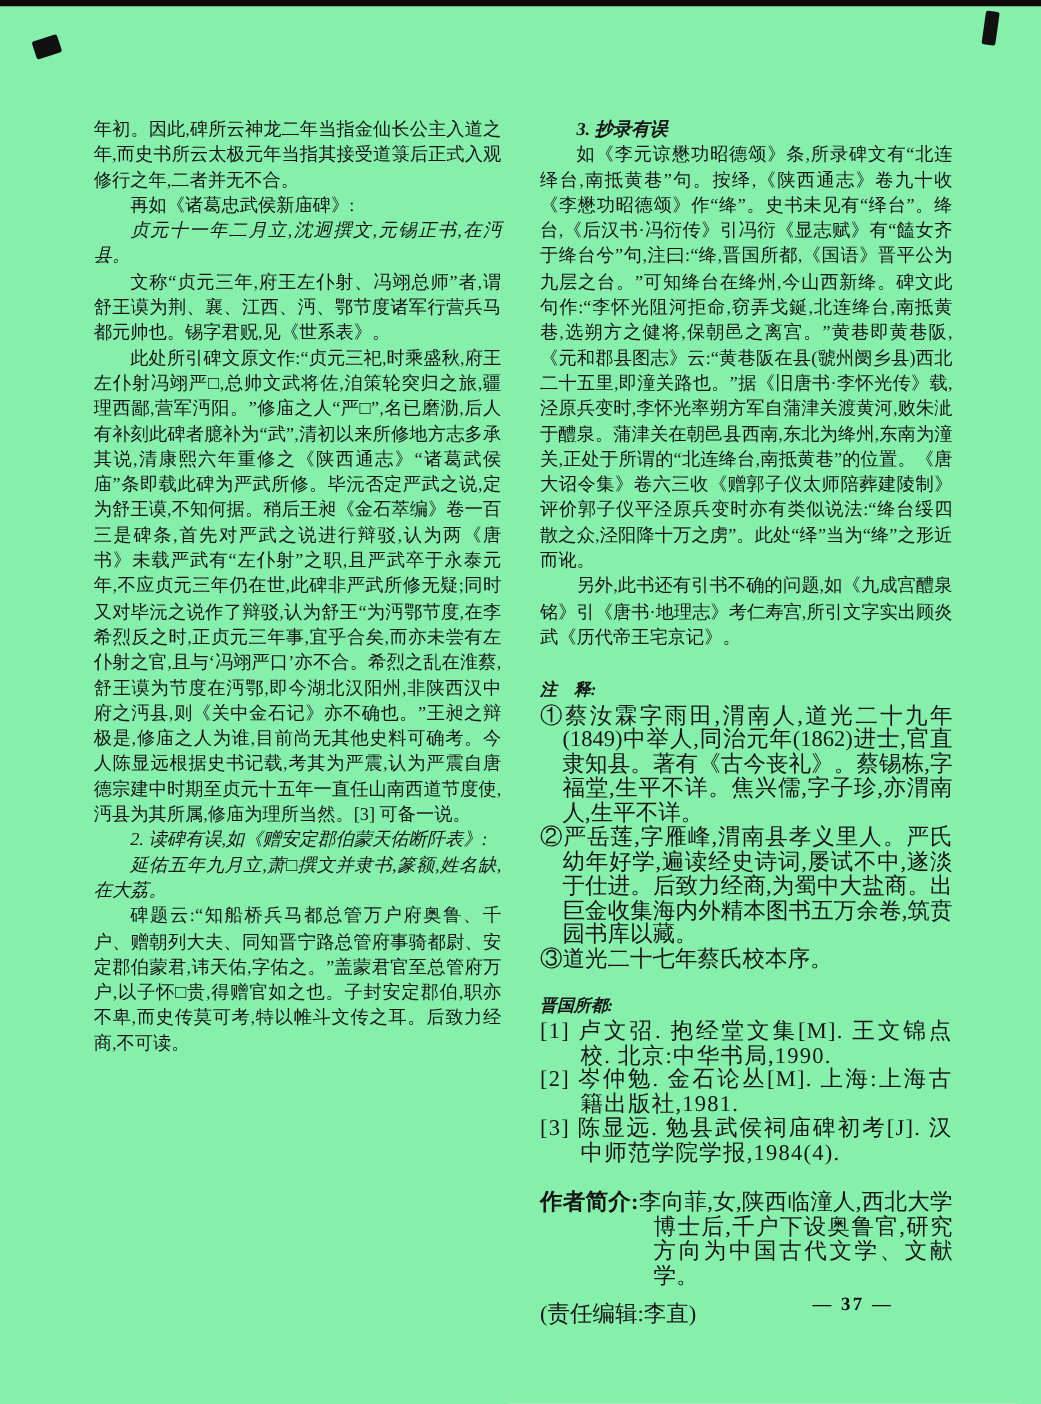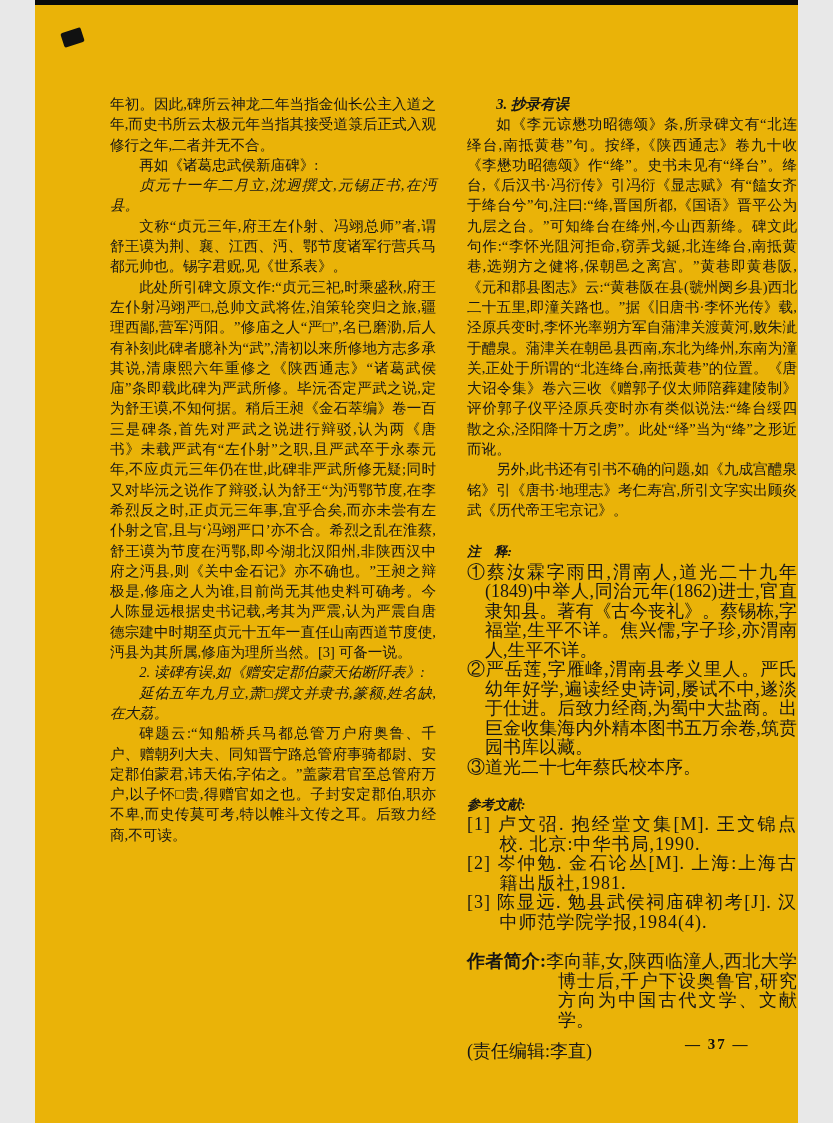--- a/index.html
+++ b/index.html
@@ -1,18 +1,18 @@
 <!DOCTYPE html>
 <html><head>
 <meta charset="utf-8">
 <style>
   html,body{margin:0;padding:0;background:#e8e8e8;}
   .page{
-    position:relative;width:763px;height:1123px;margin:0 auto;
-    background:#eab308;overflow:hidden;
+    position:relative;width:833px;height:1123px;margin:0 auto;
+    background:#86efac;overflow:hidden;
     font-family:"Liberation Serif","DejaVu Serif",serif;
     color:#161616;
   }
   
   .artifact-top{position:absolute;top:0;left:0;width:833px;height:5px;background:#0a0a0a;}
   .artifact-tl{position:absolute;left:27px;top:30px;width:21px;height:15px;background:#111;transform:rotate(-18deg);border-radius:2px;}
   .artifact-tr{position:absolute;left:787px;top:9px;width:11px;height:27px;background:#111;transform:rotate(8deg);border-radius:2px;}
   
   .col{position:absolute;top:94px;width:326px;font-size:14.6px;line-height:20.3px;text-align:justify;}
   .col-left{left:75px;}
@@ -61,21 +61,21 @@
     <p class="indent">如《李元谅懋功昭德颂》条,所录碑文有“北连绎台,南抵黄巷”句。按绎,《陕西通志》卷九十收《李懋功昭德颂》作“绛”。史书未见有“绎台”。绛台,《后汉书·冯衍传》引冯衍《显志赋》有“饁女齐于绛台兮”句,注曰:“绛,晋国所都,《国语》晋平公为九层之台。”可知绛台在绛州,今山西新绛。碑文此句作:“李怀光阻河拒命,窃弄戈鋋,北连绛台,南抵黄巷,选朔方之健将,保朝邑之离宫。”黄巷即黄巷阪,《元和郡县图志》云:“黄巷阪在县(虢州阌乡县)西北二十五里,即潼关路也。”据《旧唐书·李怀光传》载,泾原兵变时,李怀光率朔方军自蒲津关渡黄河,败朱泚于醴泉。蒲津关在朝邑县西南,东北为绛州,东南为潼关,正处于所谓的“北连绛台,南抵黄巷”的位置。《唐大诏令集》卷六三收《赠郭子仪太师陪葬建陵制》评价郭子仪平泾原兵变时亦有类似说法:“绛台绥四散之众,泾阳降十万之虏”。此处“绎”当为“绛”之形近而讹。</p>
     <p class="indent">另外,此书还有引书不确的问题,如《九成宫醴泉铭》引《唐书·地理志》考仁寿宫,所引文字实出顾炎武《历代帝王宅京记》。</p>
 
     <p class="block-title notes-gap">注　释:</p>
     <div class="small">
       <p class="note-item">①蔡汝霖字雨田,渭南人,道光二十九年(1849)中举人,同治元年(1862)进士,官直隶知县。著有《古今丧礼》。蔡锡栋,字福堂,生平不详。焦兴儒,字子珍,亦渭南人,生平不详。</p>
       <p class="note-item">②严岳莲,字雁峰,渭南县孝义里人。严氏幼年好学,遍读经史诗词,屡试不中,遂淡于仕进。后致力经商,为蜀中大盐商。出巨金收集海内外精本图书五万余卷,筑贲园书库以藏。</p>
       <p class="note-item">③道光二十七年蔡氏校本序。</p>
     </div>
 
-    <p class="block-title refs-gap">参考文献:</p>
+    <p class="block-title refs-gap">晋国所都:</p>
     <div class="small">
       <p class="ref-item">[1] 卢文弨. 抱经堂文集[M]. 王文锦点校. 北京:中华书局,1990.</p>
       <p class="ref-item">[2] 岑仲勉. 金石论丛[M]. 上海:上海古籍出版社,1981.</p>
       <p class="ref-item">[3] 陈显远. 勉县武侯祠庙碑初考[J]. 汉中师范学院学报,1984(4).</p>
     </div>
 
     <div class="small">
       <p class="author"><span class="author-label">作者简介:</span><span>李向菲,女,陕西临潼人,西北大学博士后,千户下设奥鲁官,研究方向为中国古代文学、文献学。</span></p>
       <p class="editor-line">(责任编辑:李直)</p>
     </div>

